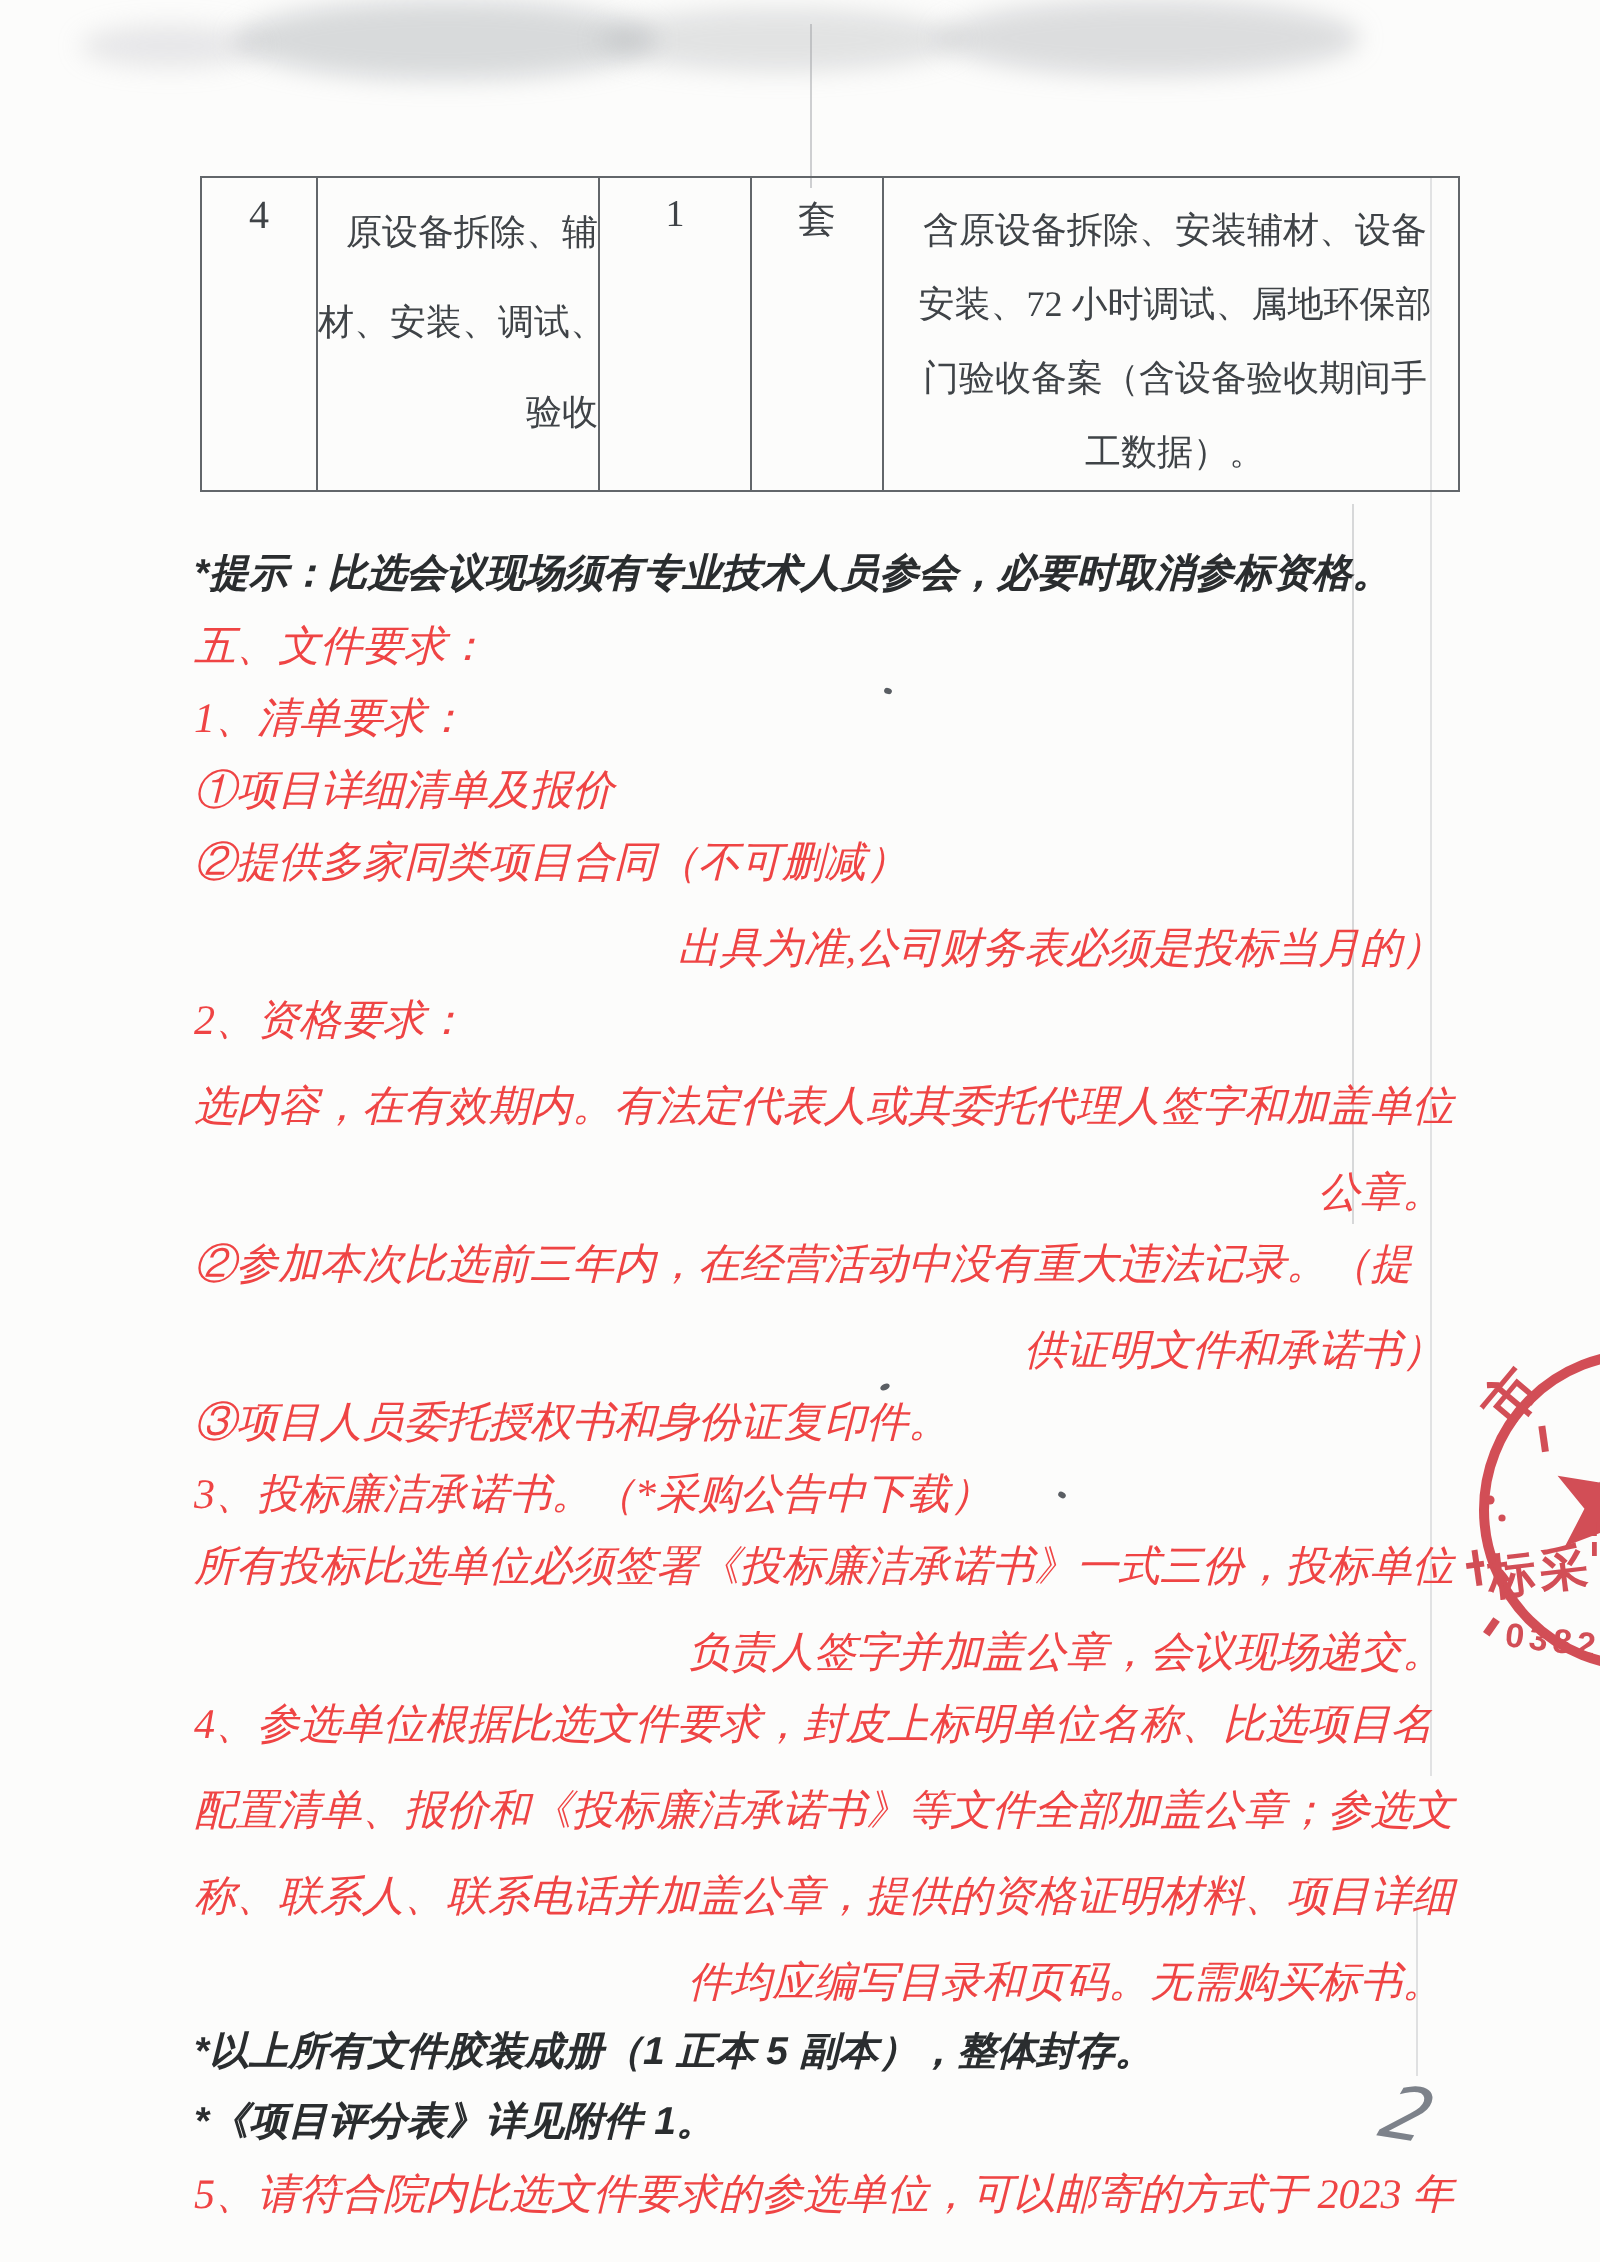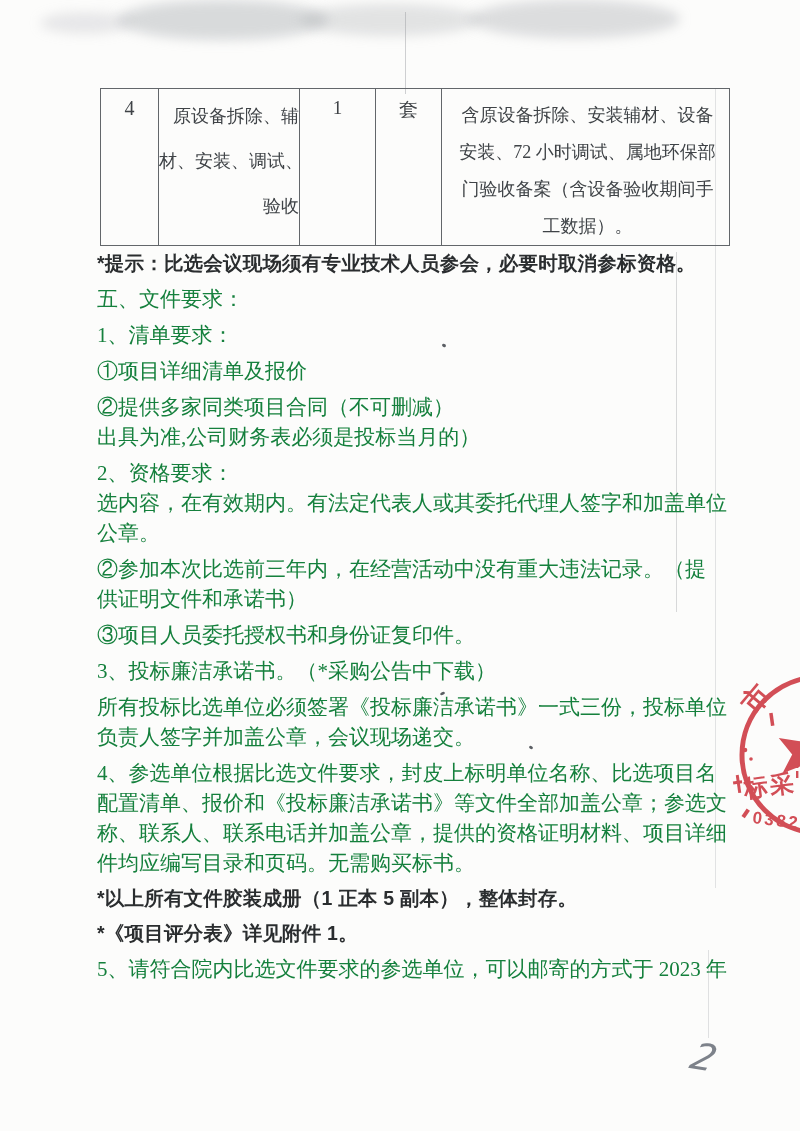--- a/index.html
+++ b/index.html
@@ -41,29 +41,29 @@
   .cell-seq{width:57px;text-align:center;font-size:20px;padding-top:8px !important;}
   .cell-name{width:140px;text-align:right;font-size:18px;padding-top:5px !important;}
   .cell-name .tline{line-height:45px;white-space:nowrap;}
   .cell-qty{width:75px;text-align:center;font-size:19px;padding-top:8px !important;}
   .cell-unit{width:65px;text-align:center;font-size:19px;padding-top:8px !important;}
   .cell-desc{width:271px;font-size:18px;padding:8px 6px 0 10px !important;}
   .cell-desc .tline{line-height:37px;white-space:nowrap;text-align:center;}
 
   
   .body-text{
-    position:absolute;left:97px;top:242px;width:625px;
+    position:absolute;left:97px;top:266px;width:625px;font-style:italic;
   }
   .body-text p{
     margin:7px 0 0 0;
     font-size:21px;line-height:27px;
     white-space:nowrap;
-    color:#15803d;
+    color:#ef4444;
   }
-  .body-text p.cont{margin-top:3px;}
+  .body-text p.cont{margin-top:16px;text-align:right;}
   .body-text p.bold{
     font-family:"Liberation Sans", sans-serif;
     font-weight:700;font-size:19.5px;line-height:27px;
     color:#2a2d2f;letter-spacing:.2px;
     margin-top:8px;
   }
   .body-text p.gap{margin-top:9px;}
 
   
   .stamp{position:absolute;left:730px;top:663px;width:180px;height:180px;pointer-events:none;opacity:.92;}

